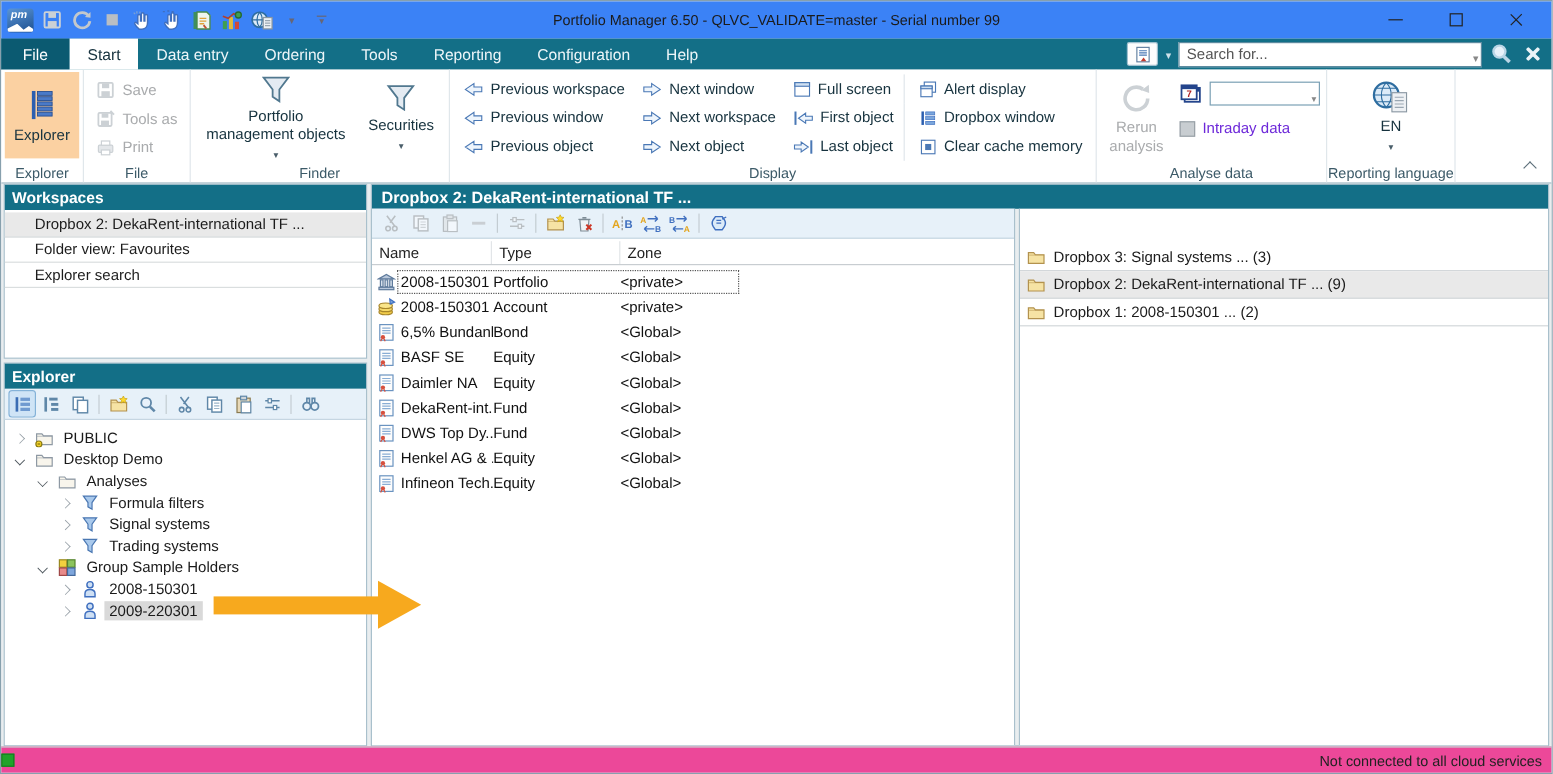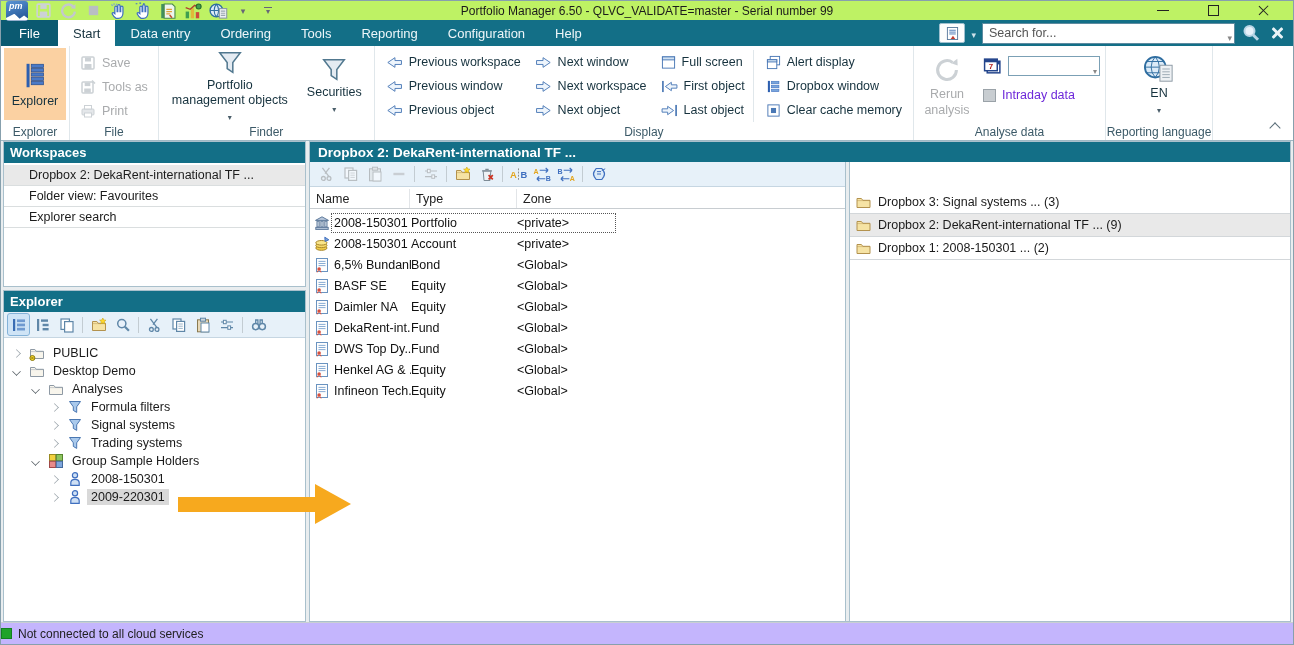--- a/index.html
+++ b/index.html
@@ -1,21 +1,21 @@
 <!DOCTYPE html>
 <html><head>
 <meta charset="utf-8">
 <style>
 *{margin:0;padding:0;box-sizing:border-box}
 html,body{background:#cfd6da}
 body{font-family:"Liberation Sans",sans-serif;width:1294px}
 .window{width:1294px;height:645px;border:1px solid #87a0ad;background:#e9edef;display:flex;flex-direction:column;position:relative;overflow:hidden}
 
 
-.titlebar{height:19px;background:#bef264;display:flex;align-items:center;position:relative;flex:0 0 auto}
+.titlebar{height:31px;background:#3b82f6;display:flex;align-items:center;position:relative;flex:0 0 auto}
 .qat{display:flex;align-items:center;gap:5px;padding-left:5px;z-index:2}
 .qbtn{width:20px;height:20px;display:flex;align-items:center;justify-content:center}
 .applogo{width:22px;height:20px;border-radius:3px;background:linear-gradient(160deg,#5a95d6,#1d4f8e);position:relative;overflow:hidden}
 .applogo b{color:#fff;font-size:9px;position:absolute;top:0;left:3px;font-style:italic}
 .applogo i{position:absolute;bottom:0;left:0;right:0;height:7px;background:#fff;clip-path:polygon(0 100%,0 65%,38% 5%,62% 75%,82% 30%,100% 70%,100% 100%)}
 .wtitle{position:absolute;left:0;right:0;text-align:center;font-size:12px;color:#1b1b1b}
 .wcontrols{margin-left:auto;display:flex;align-items:center;gap:26px;padding-right:18px;z-index:2}
 .wc{width:24px;height:20px;display:flex;align-items:center;justify-content:center}
 .wc-min i{width:12px;height:1.5px;background:#222;display:block}
 .wc-max i{width:11px;height:11px;border:1.3px solid #222;display:block}
@@ -114,21 +114,21 @@
 .rfields.focused{outline:1px dotted #555}
 .f-name{width:79px;padding-left:2px;white-space:nowrap;overflow:hidden}
 .f-type{width:106px}
 .f-zone{flex:1}
 .droppane{flex:1;background:#fff;border-left:1px solid #a9c0cc;min-width:0}
 .droplist{padding-top:29px}
 .ditem{height:23px;display:flex;align-items:center;gap:6px;padding-left:5px;border-bottom:1px solid #d3d7da;font-size:12.5px;color:#1b1b1b}
 .ditem.sel{background:#e9e9e9}
 
 
-.statusbar{height:22px;background:#c4b5fd;border-top:1px solid #c9cfd3;display:flex;align-items:center;justify-content:flex-start;gap:6px;padding-right:8px;font-size:12px;color:#222;flex:0 0 auto}
+.statusbar{height:22px;background:#ec4899;border-top:1px solid #c9cfd3;display:flex;align-items:center;justify-content:space-between;gap:6px;padding-right:8px;font-size:12px;color:#222;flex:0 0 auto}
 .stsq{width:11px;height:11px;background:#1fa32a;border:1px solid #128020;flex:0 0 auto}
 
 
 .arrow{position:absolute;left:177px;top:483px;z-index:40;width:350px;height:40px;pointer-events:none}
 .arrow .shaft{position:absolute;left:0;top:13px;width:137px;height:15px;background:#f7a91e}
 .arrow .head{position:absolute;left:137px;top:0;width:0;height:0;border-top:20px solid transparent;border-bottom:20px solid transparent;border-left:36px solid #f7a91e}
 
 .ic{display:inline-flex;align-items:center;justify-content:center;line-height:0}
 </style>
 </head>

